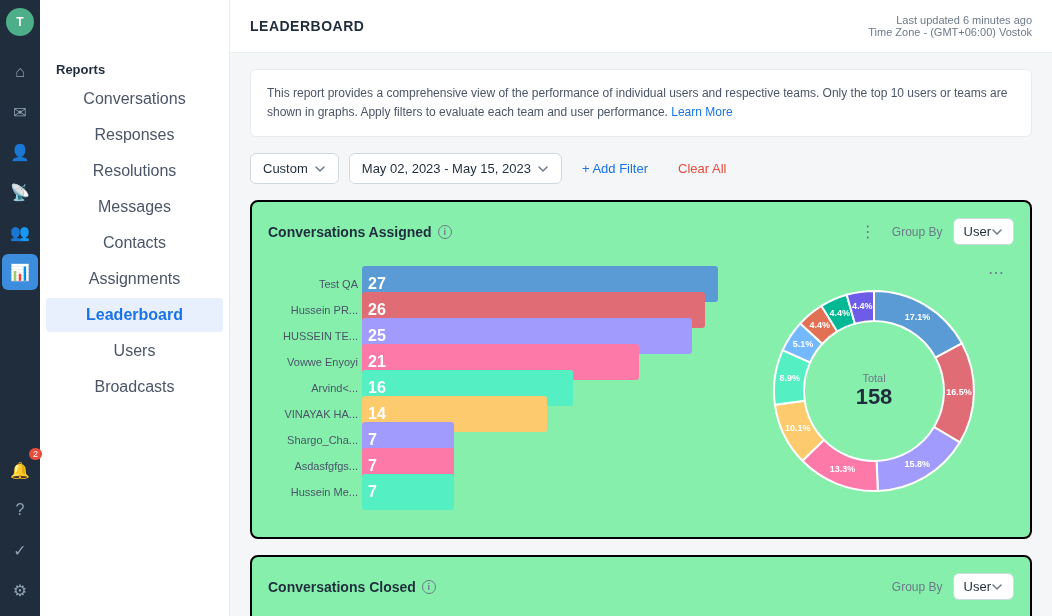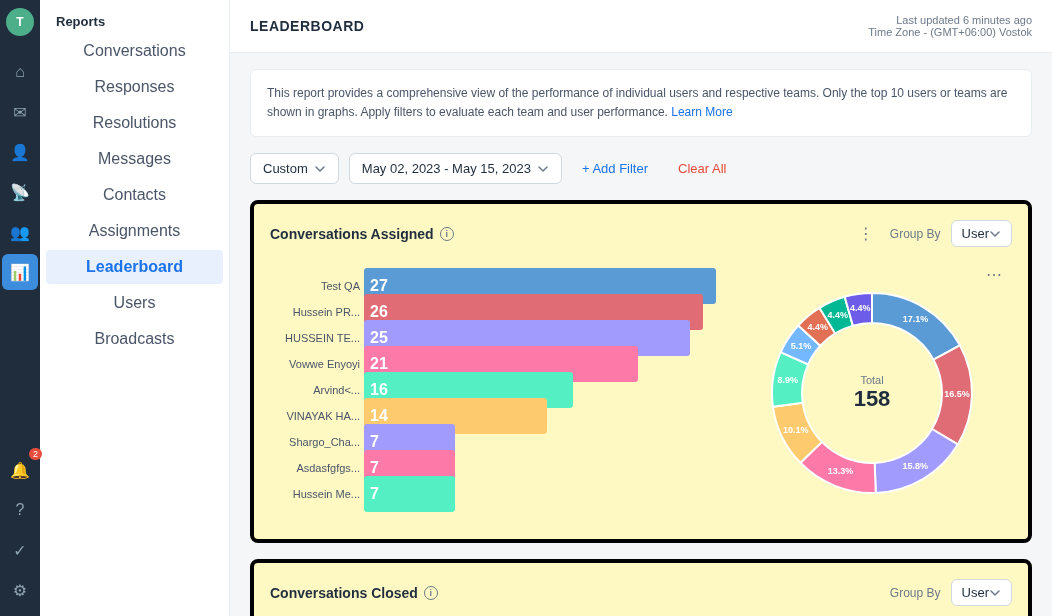--- a/index.html
+++ b/index.html
@@ -62,20 +62,21 @@
       display: flex;
       flex-direction: column;
       flex-shrink: 0;
       overflow-y: auto;
     }
     .sidebar-section-title {
       font-size: 13px;
       font-weight: 700;
       color: #1f2d3d;
       padding: 14px 16px 4px 16px;
+      margin-top: 48px;
     }
     .sidebar-item {
       padding: 8px 16px;
       cursor: pointer;
       color: #4a5568;
       font-size: 16px;
       border-radius: 4px;
       margin: 1px 6px;
       text-align: center;
     }
@@ -166,22 +167,22 @@
       color: #e74c3c;
       font-size: 13px;
       cursor: pointer;
       background: none;
       border: none;
       padding: 7px 10px;
     }
 
     
     .card {
-      background: #fef9c3;
-      border: 4px solid #000000;
+      background: #86efac;
+      border: 2px solid #000000;
       border-radius: 8px;
       padding: 16px;
     }
     .card-header {
       display: flex;
       align-items: center;
       justify-content: space-between;
       margin-bottom: 16px;
     }
     .card-title {

